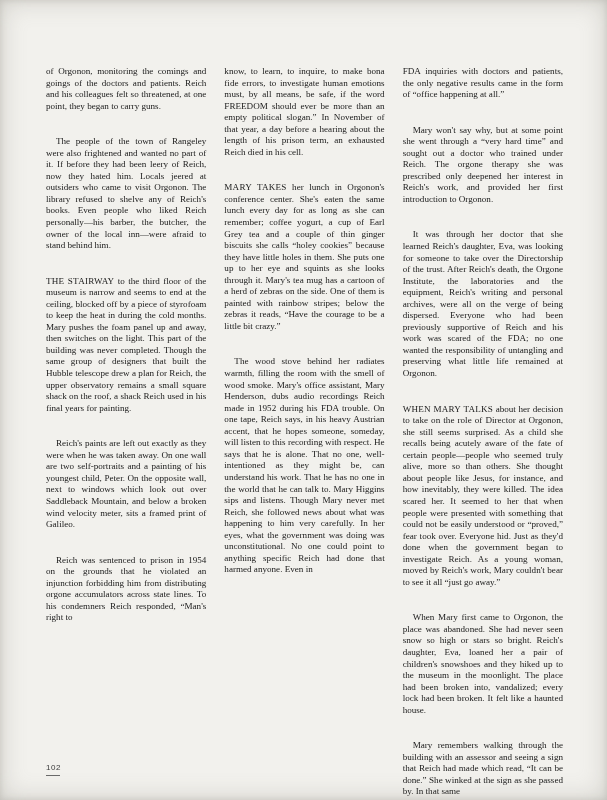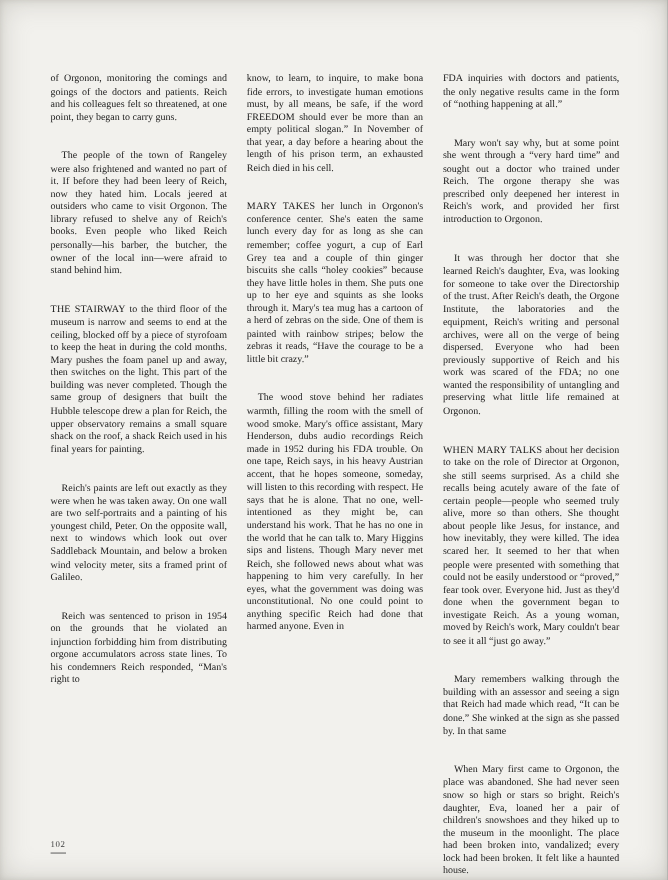--- a/index.html
+++ b/index.html
@@ -54,21 +54,21 @@
     margin-top: 24px;
   }
   .sc {
     font-variant: small-caps;
     letter-spacing: 0.2px;
   }
   .folio {
     position: absolute;
     left: 46px;
     bottom: 28px;
-    font-family: Liberation Serif, serif;
+    font-family: Liberation Sans, sans-serif;
     font-size: 8px;
     color: #3a3a3a;
     letter-spacing: 0.5px;
   }
   .folio-rule {
     position: absolute;
     left: 46px;
     bottom: 24px;
     width: 14px;
     height: 1px;
@@ -90,26 +90,26 @@
       <p class="gap">Reich was sentenced to prison in 1954 on the grounds that he violated an injunction forbidding him from distributing orgone accumulators across state lines. To his condemners Reich responded, “Man's right to</p>
     </div>
 
     <div class="col">
       <p class="noindent">know, to learn, to inquire, to make bona fide errors, to investigate human emotions must, by all means, be safe, if the word FREEDOM should ever be more than an empty political slogan.” In November of that year, a day before a hearing about the length of his prison term, an exhausted Reich died in his cell.</p>
       <p class="noindent gap"><span class="sc">MARY TAKES</span> her lunch in Orgonon's conference center. She's eaten the same lunch every day for as long as she can remember; coffee yogurt, a cup of Earl Grey tea and a couple of thin ginger biscuits she calls “holey cookies” because they have little holes in them. She puts one up to her eye and squints as she looks through it. Mary's tea mug has a cartoon of a herd of zebras on the side. One of them is painted with rainbow stripes; below the zebras it reads, “Have the courage to be a little bit crazy.”</p>
       <p class="gap">The wood stove behind her radiates warmth, filling the room with the smell of wood smoke. Mary's office assistant, Mary Henderson, dubs audio recordings Reich made in 1952 during his FDA trouble. On one tape, Reich says, in his heavy Austrian accent, that he hopes someone, someday, will listen to this recording with respect. He says that he is alone. That no one, well-intentioned as they might be, can understand his work. That he has no one in the world that he can talk to. Mary Higgins sips and listens. Though Mary never met Reich, she followed news about what was happening to him very carefully. In her eyes, what the government was doing was unconstitutional. No one could point to anything specific Reich had done that harmed anyone. Even in</p>
     </div>
 
     <div class="col">
-      <p class="noindent">FDA inquiries with doctors and patients, the only negative results came in the form of “nothing happening at all.”</p>
+      <p class="noindent">FDA inquiries with doctors and patients, the only negative results came in the form of “office happening at all.”</p>
       <p class="gap">Mary won't say why, but at some point she went through a “very hard time” and sought out a doctor who trained under Reich. The orgone therapy she was prescribed only deepened her interest in Reich's work, and provided her first introduction to Orgonon.</p>
       <p class="gap">It was through her doctor that she learned Reich's daughter, Eva, was looking for someone to take over the Directorship of the trust. After Reich's death, the Orgone Institute, the laboratories and the equipment, Reich's writing and personal archives, were all on the verge of being dispersed. Everyone who had been previously supportive of Reich and his work was scared of the FDA; no one wanted the responsibility of untangling and preserving what little life remained at Orgonon.</p>
       <p class="noindent gap"><span class="sc">WHEN MARY TALKS</span> about her decision to take on the role of Director at Orgonon, she still seems surprised. As a child she recalls being acutely aware of the fate of certain people—people who seemed truly alive, more so than others. She thought about people like Jesus, for instance, and how inevitably, they were killed. The idea scared her. It seemed to her that when people were presented with something that could not be easily understood or “proved,” fear took over. Everyone hid. Just as they'd done when the government began to investigate Reich. As a young woman, moved by Reich's work, Mary couldn't bear to see it all “just go away.”</p>
+      <p class="gap">When Mary first came to Orgonon, the place was abandoned. She had never seen snow so high or stars so bright. Reich's daughter, Eva, loaned her a pair of children's snowshoes and they hiked up to the museum in the moonlight. The place had been broken into, vandalized; every lock had been broken. It felt like a haunted house.</p>
       <p class="gap">Mary remembers walking through the building with an assessor and seeing a sign that Reich had made which read, “It can be done.” She winked at the sign as she passed by. In that same</p>
-      <p class="gap">When Mary first came to Orgonon, the place was abandoned. She had never seen snow so high or stars so bright. Reich's daughter, Eva, loaned her a pair of children's snowshoes and they hiked up to the museum in the moonlight. The place had been broken into, vandalized; every lock had been broken. It felt like a haunted house.</p>
     </div>
 
   </div>
 
   <div class="folio">102</div>
   <div class="folio-rule"></div>
 
 </div>
 
 </body></html>

